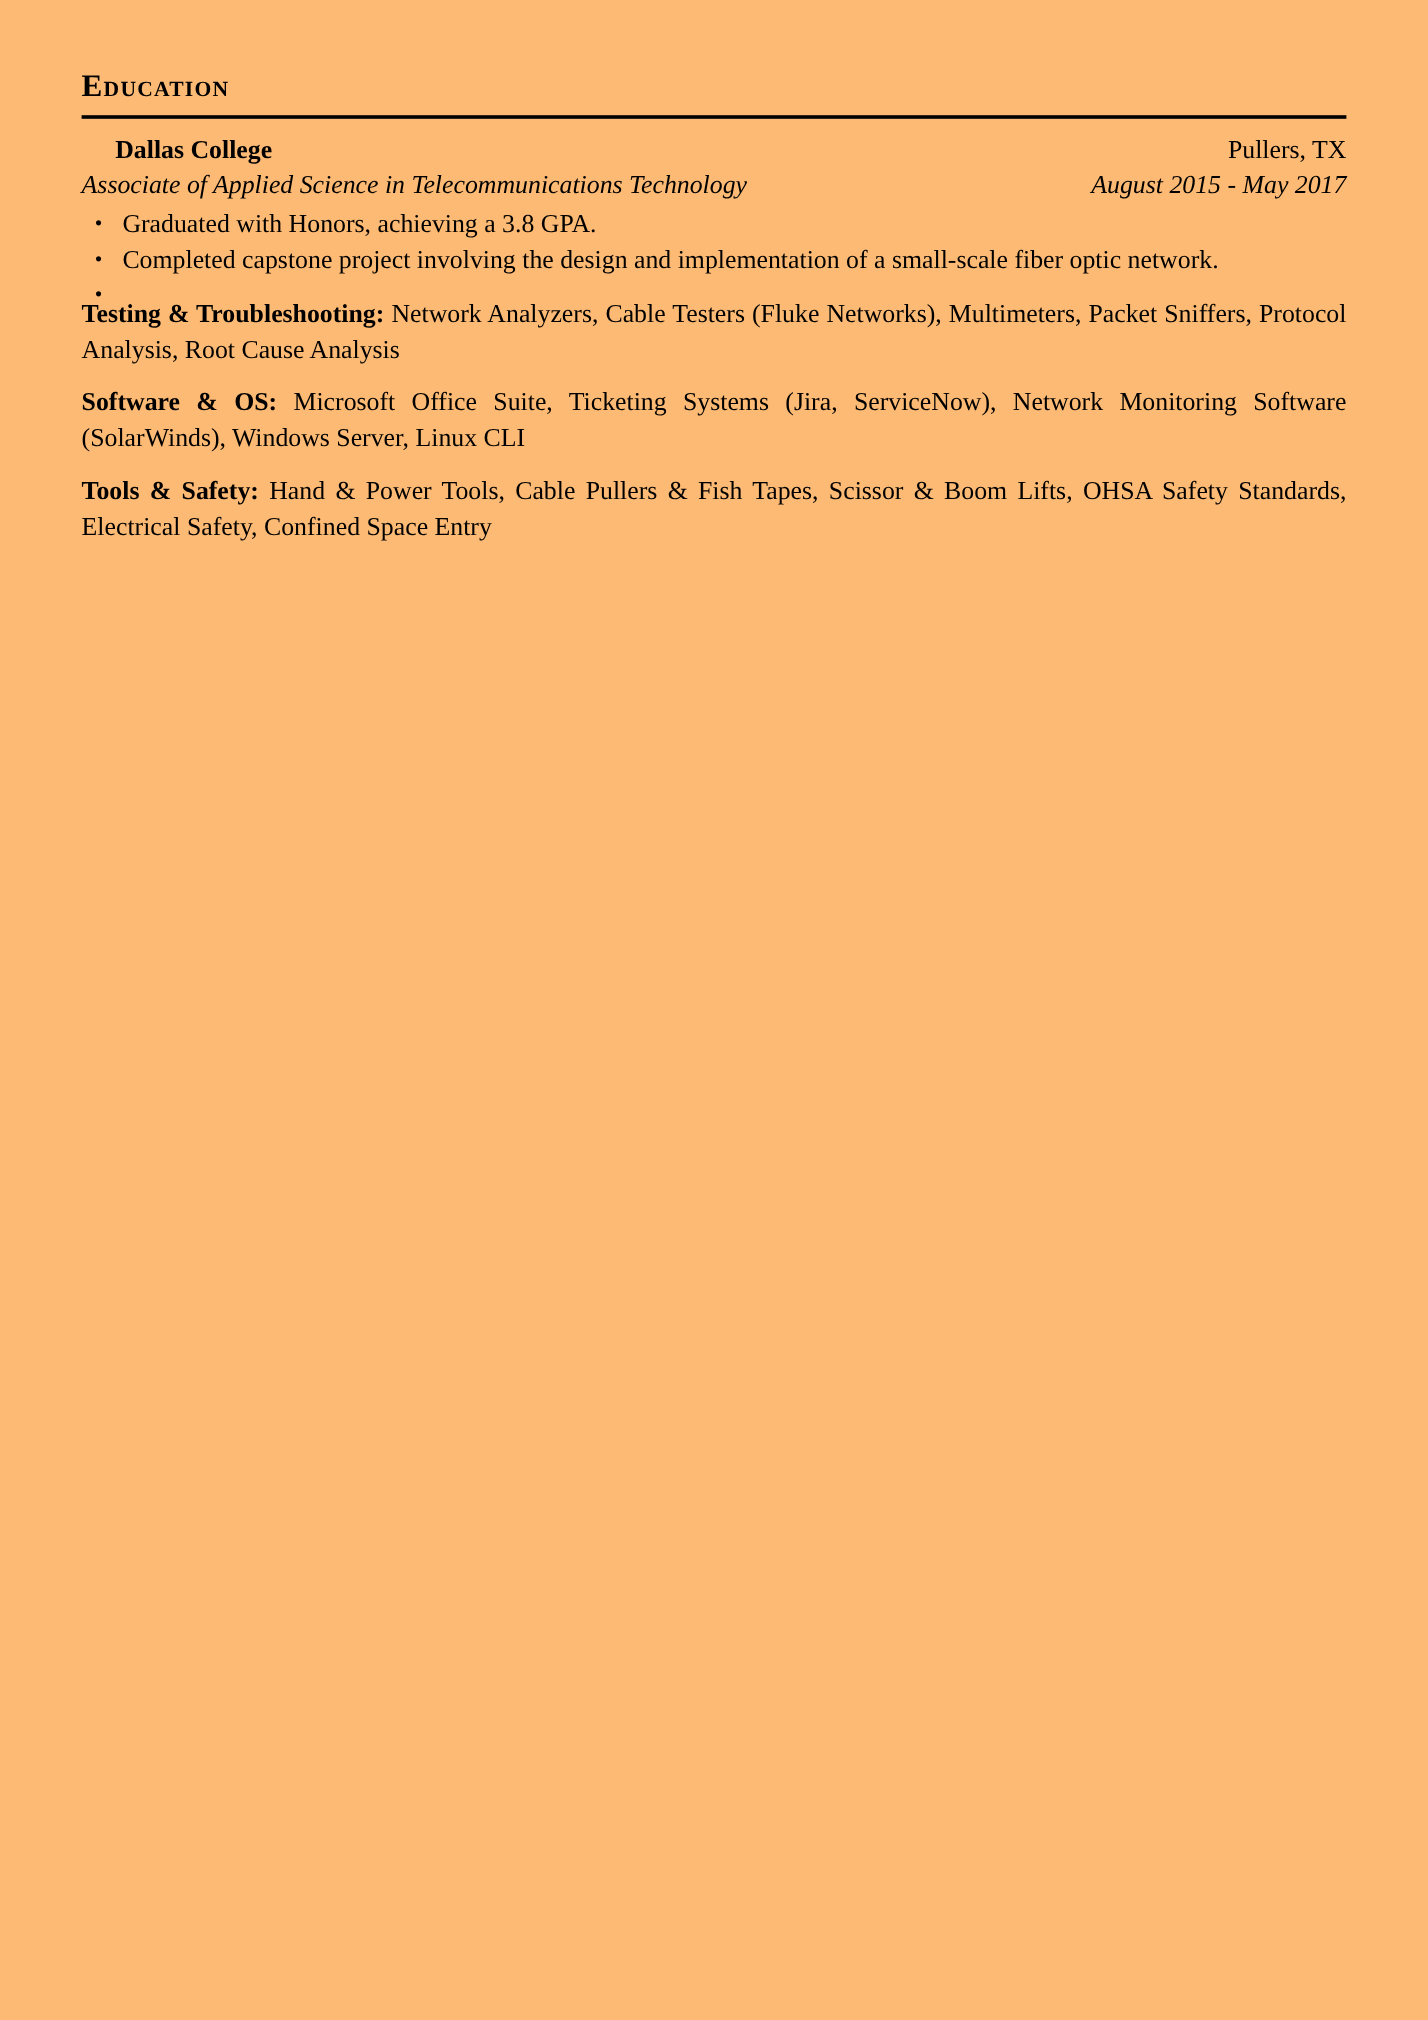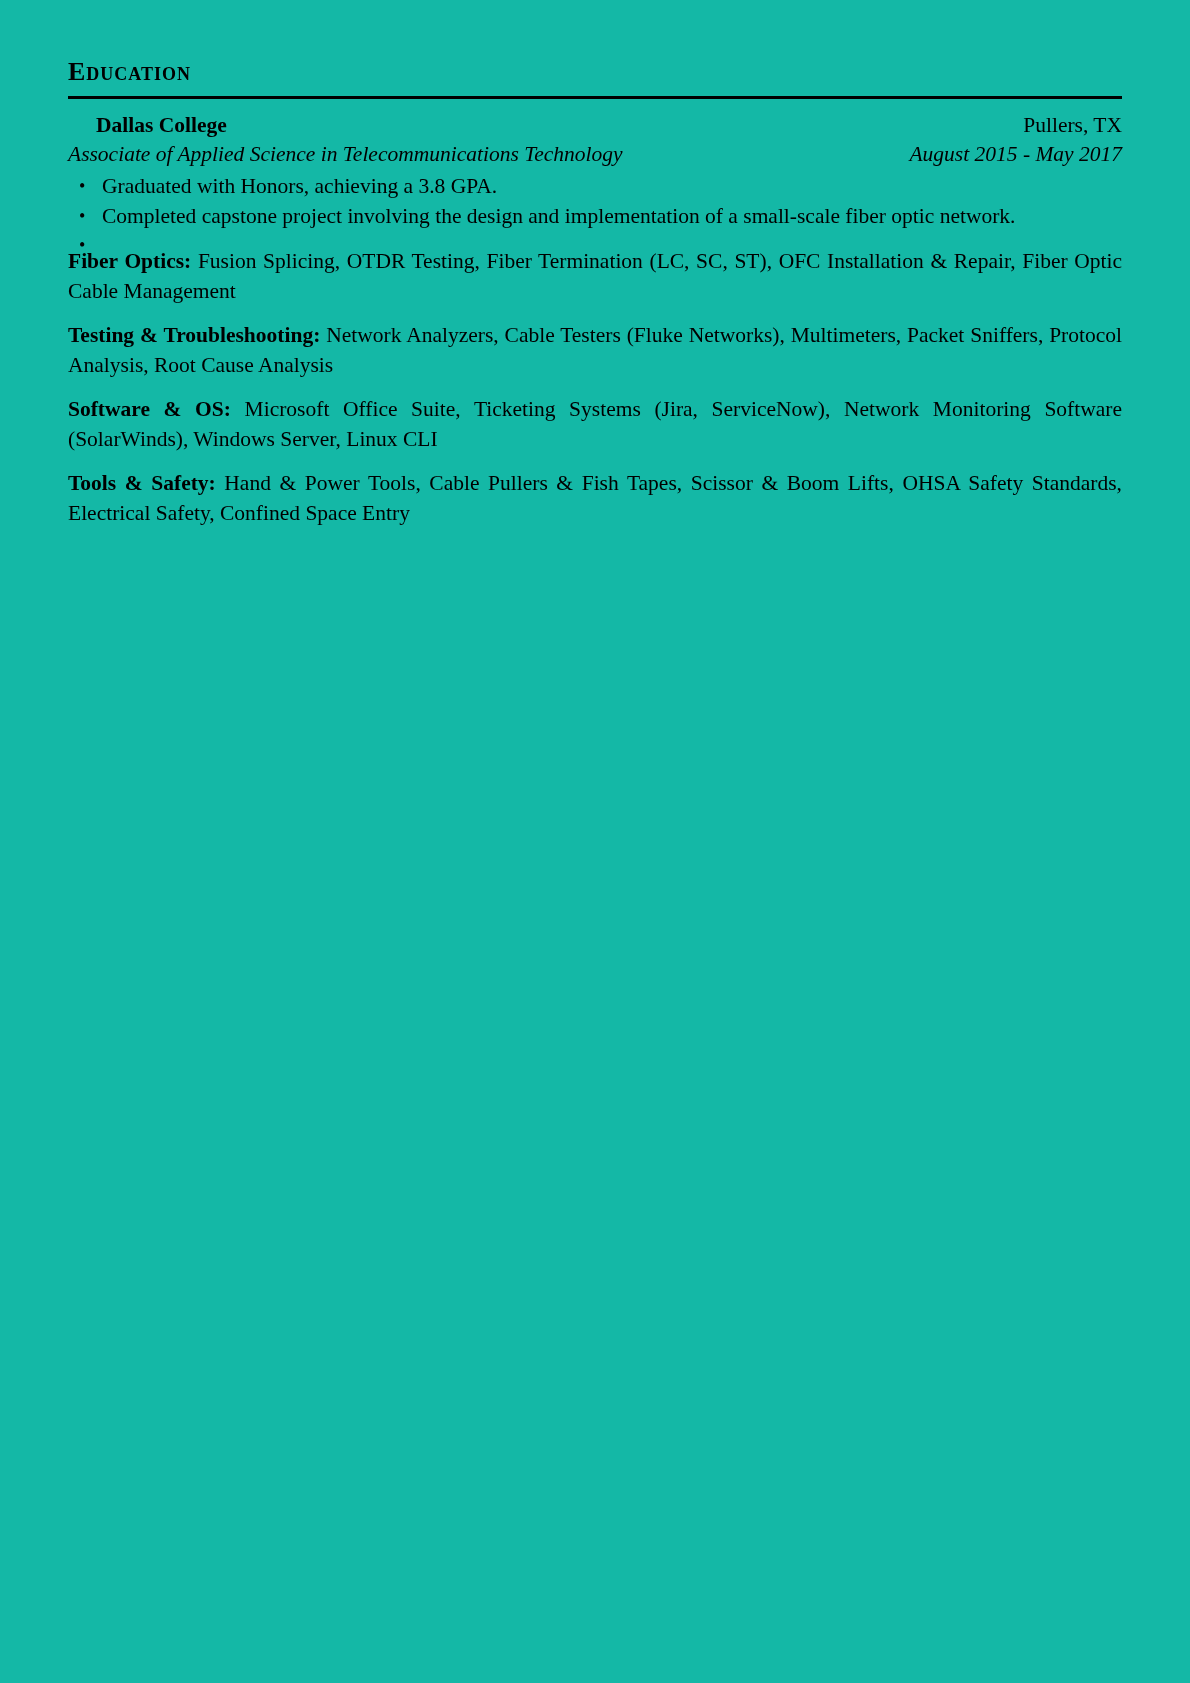--- a/index.html
+++ b/index.html
@@ -4,21 +4,21 @@
 <style>
   html, body {
     margin: 0;
     padding: 0;
     background: #ffffff;
   }
   .page {
     position: relative;
     width: 1190px;
     height: 1683px;
-    background: #14b8a6;
+    background: #fdba74;
     color: #000000;
     font-family: "Liberation Serif", serif;
     font-size: 21.5px;
     box-sizing: border-box;
     padding: 56px 68px 0 68px;
     overflow: hidden;
     -webkit-hyphens: auto;
     hyphens: auto;
   }
   h2.section-heading {
@@ -91,24 +91,20 @@
         <span>Completed capstone project involving the design and implementation of a small-scale fiber optic network.</span>
       </li>
       <li>
         <span class="bullet-glyph">•</span>
       </li>
     </ul>
   </section>
 
   <section class="skills">
 
-    <p class="skill">
-      <span class="bold">Fiber Optics:</span>
-      <span>Fusion Splicing, OTDR Testing, Fiber Termination (LC, SC, ST), OFC Installation &amp; Repair, Fiber Optic Cable Management</span>
-    </p>
 
 
     <p class="skill">
       <span class="bold">Testing &amp; Troubleshooting:</span>
       <span>Network Analyzers, Cable Testers (Fluke Networks), Multimeters, Packet Sniffers, Protocol Analysis, Root Cause Analysis</span>
     </p>
 
     <p class="skill">
       <span class="bold">Software &amp; OS:</span>
       <span>Microsoft Office Suite, Ticketing Systems (Jira, ServiceNow), Network Monitoring Software (SolarWinds), Windows Server, Linux CLI</span>

